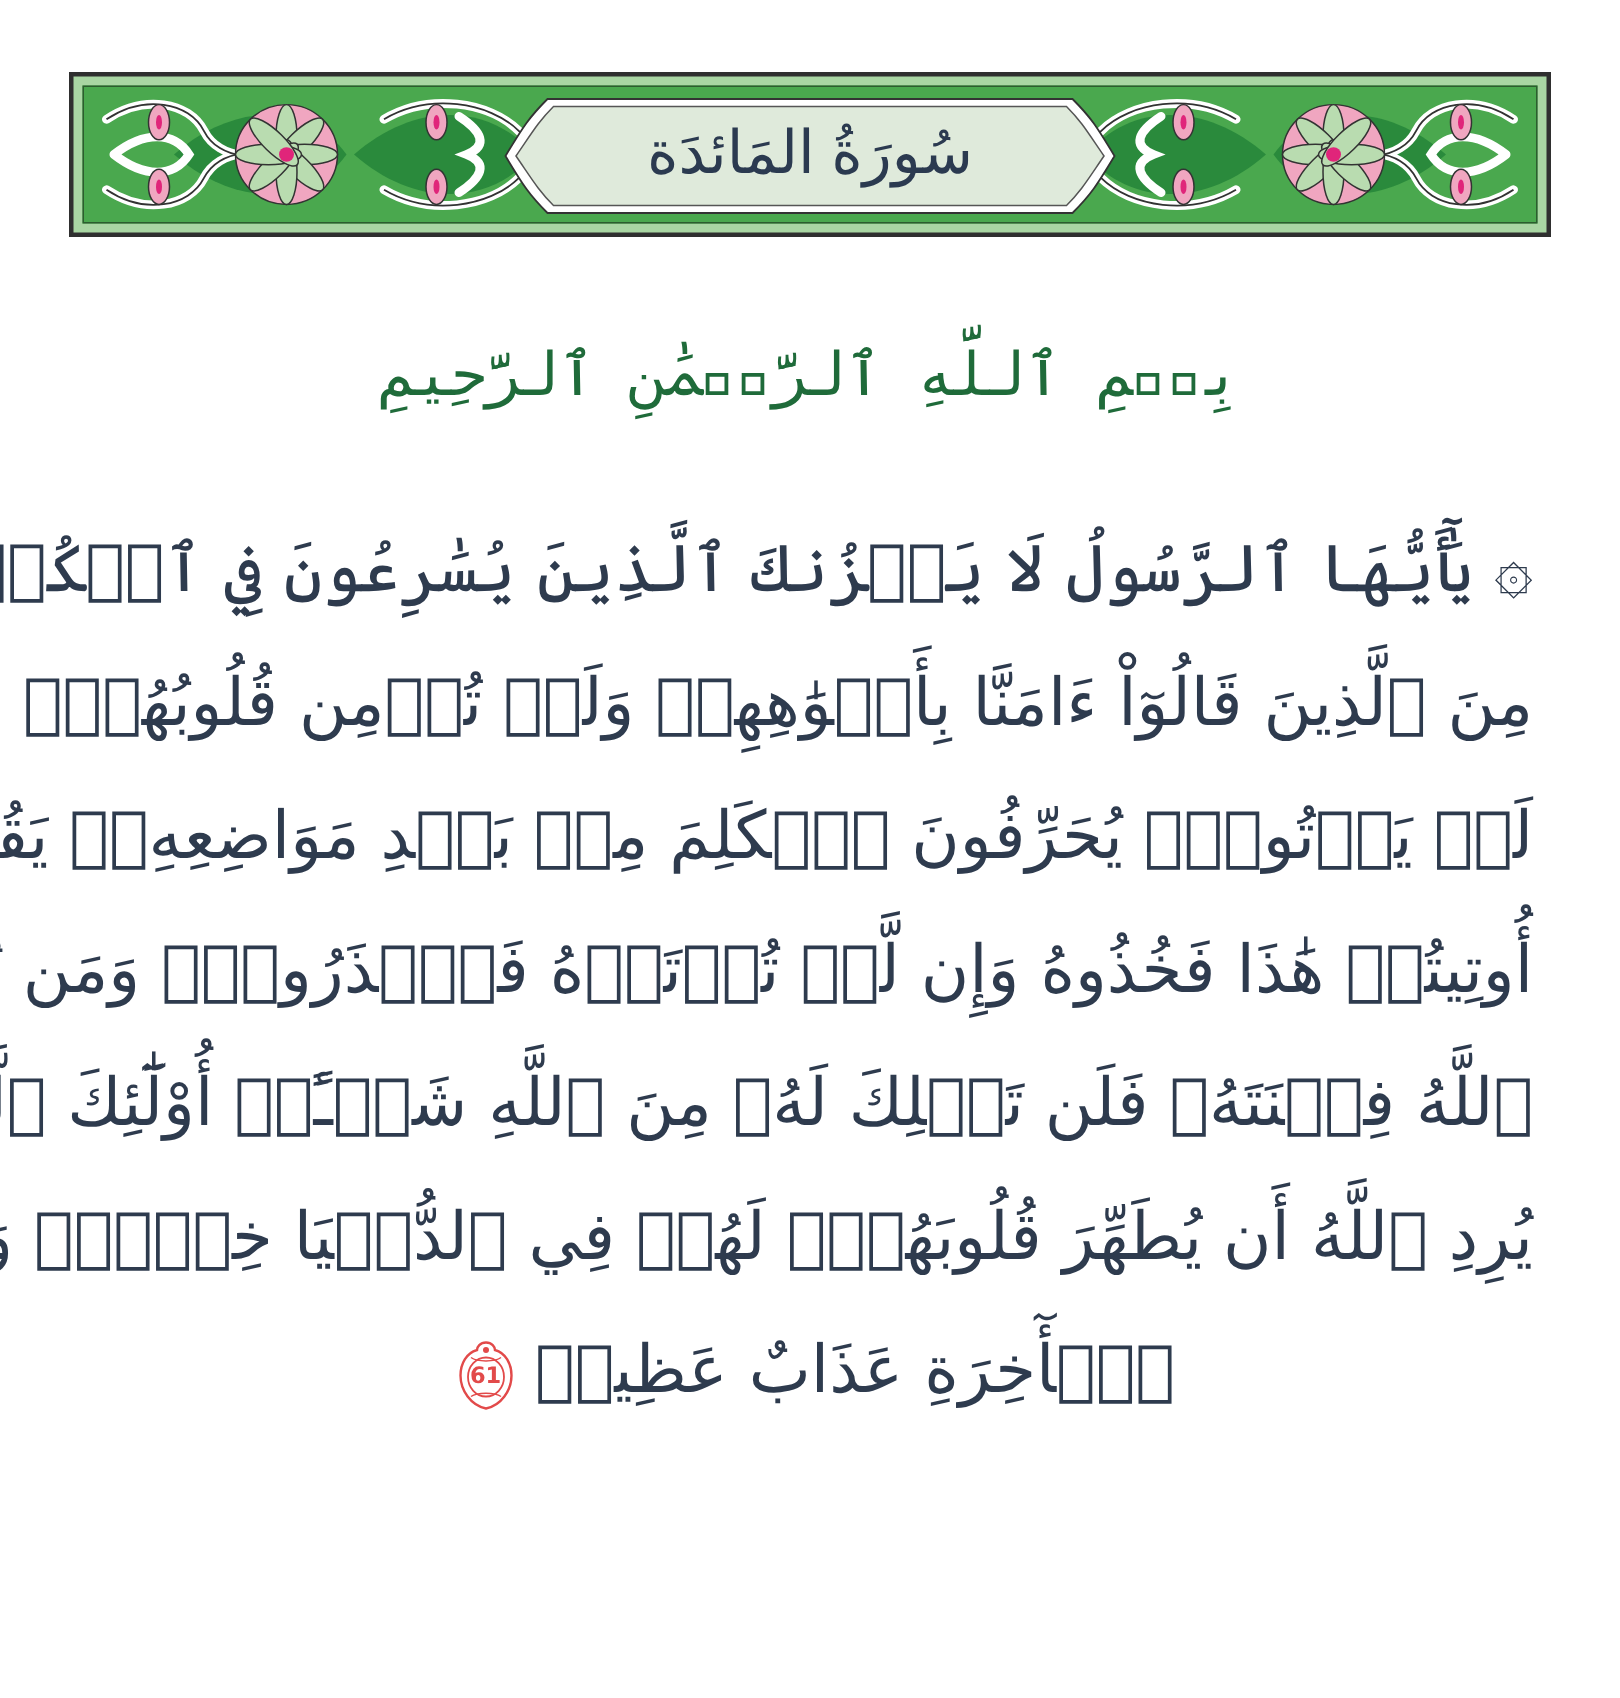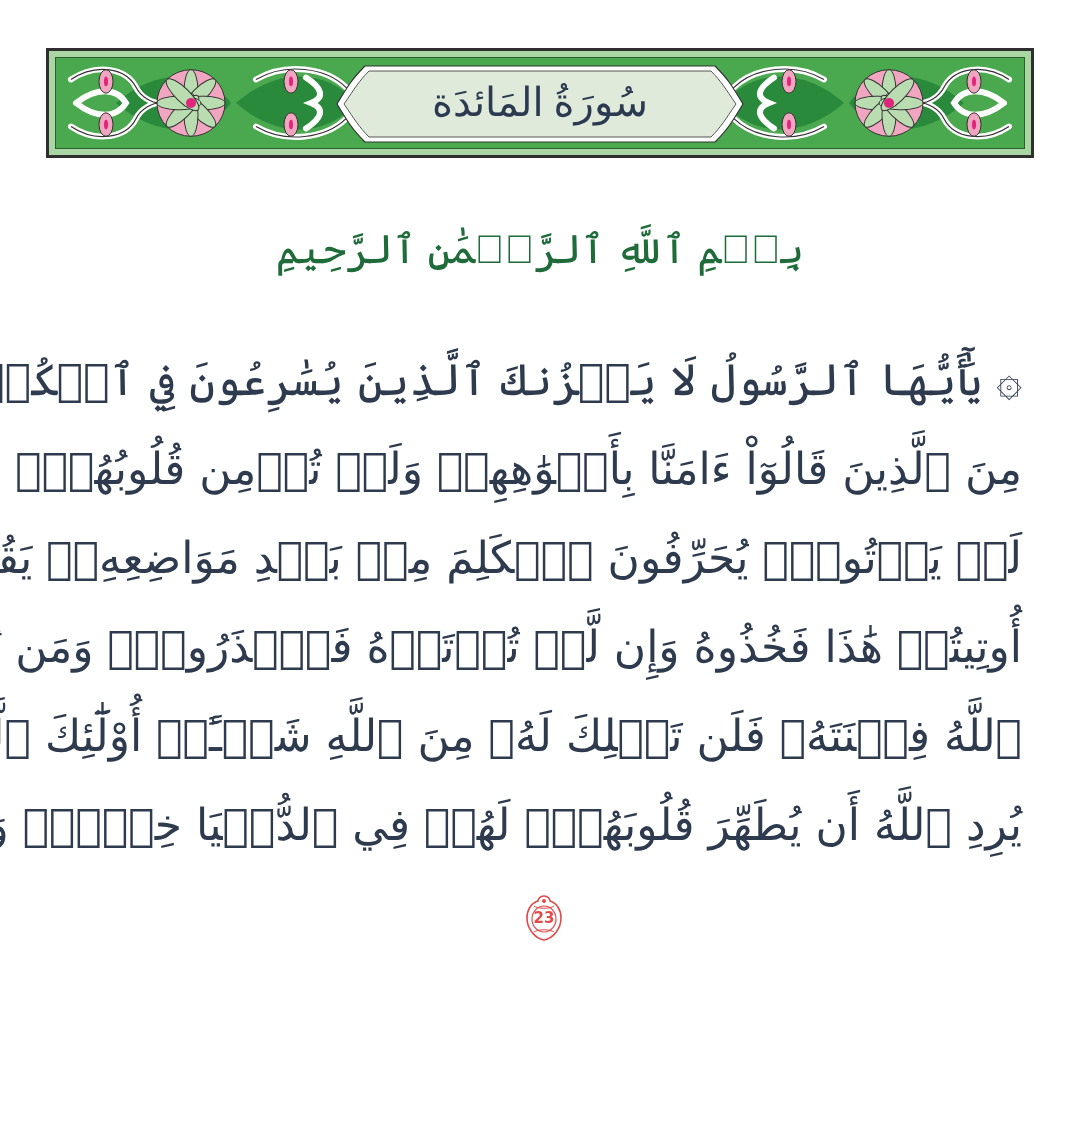--- a/index.html
+++ b/index.html
@@ -12,26 +12,26 @@
   .banner-inner { width:100%; height:100%; background:#a9d6a3; box-sizing:border-box;
                   padding:6px; position:relative; }
   .banner-field { width:100%; height:100%; background:#4aa84e; position:relative;
                   overflow:hidden; border:1px solid #2c5d2e; box-sizing:border-box; }
   .orn { position:absolute; top:0; height:100%; width:370px; }
   .orn.left { left:0; }
   .orn.right { right:0; transform:scaleX(-1); }
   .cartouche { position:absolute; left:50%; top:6px; transform:translateX(-50%);
                width:410px; height:80px; }
   .title { position:absolute; left:50%; top:50%; transform:translate(-50%,-52%);
-           font-family:Liberation Serif, serif; font-size:40px; color:#2b3a50;
+           font-family:Liberation Sans, sans-serif; font-size:40px; color:#2b3a50;
            direction:rtl; white-space:nowrap; letter-spacing:1px; }
 
   
   .basmala { position:absolute; left:0; width:1080px; top:226px; text-align:center;
-             font-family:Liberation Sans, sans-serif; font-size:40px; color:#1f6b3a;
+             font-family:Liberation Mono, monospace; font-size:40px; color:#1f6b3a;
              direction:rtl; white-space:nowrap; }
 
   
   .verse { position:absolute; left:58px; width:964px; top:335px; }
   .line { height:89px; line-height:89px; text-align:justify; text-align-last:justify;
           font-family:"DejaVu Serif", serif; font-size:44px; color:#2e3b4e;
           direction:rtl; white-space:nowrap; overflow:visible; }
   .line.center { text-align:center; text-align-last:center; }
   .line .inner { display:inline-block; }
   .ayah-marker { display:inline-block; vertical-align:middle; width:38px; height:48px;
@@ -149,23 +149,24 @@
 <div class="basmala">بِسۡمِ ٱللَّهِ ٱلرَّحۡمَٰنِ ٱلرَّحِيمِ</div>
 
 <div class="verse">
   <div class="line">۞ يَٰٓأَيُّهَا ٱلرَّسُولُ لَا يَحۡزُنكَ ٱلَّذِينَ يُسَٰرِعُونَ فِي ٱلۡكُفۡرِ</div>
   <div class="line">مِنَ ٱلَّذِينَ قَالُوٓاْ ءَامَنَّا بِأَفۡوَٰهِهِمۡ وَلَمۡ تُؤۡمِن قُلُوبُهُمۡۛ وَمِنَ</div>
   <div class="line">لَمۡ يَأۡتُوكَۖ يُحَرِّفُونَ ٱلۡكَلِمَ مِنۢ بَعۡدِ مَوَاضِعِهِۦۖ يَقُولُونَ إِنۡ</div>
   <div class="line">أُوتِيتُمۡ هَٰذَا فَخُذُوهُ وَإِن لَّمۡ تُؤۡتَوۡهُ فَٱحۡذَرُواْۚ وَمَن يُرِدِ</div>
   <div class="line">ٱللَّهُ فِتۡنَتَهُۥ فَلَن تَمۡلِكَ لَهُۥ مِنَ ٱللَّهِ شَيۡـًٔاۚ أُوْلَٰٓئِكَ ٱلَّذِينَ لَمۡ</div>
   <div class="line">يُرِدِ ٱللَّهُ أَن يُطَهِّرَ قُلُوبَهُمۡۚ لَهُمۡ فِي ٱلدُّنۡيَا خِزۡيٞۖ وَلَهُمۡ فِي</div>
   <div class="line center">
+    <span class="inner">ٱلۡأٓخِرَةِ عَذَابٌ عَظِيمٞ</span>
     <span class="ayah-marker">
       <svg width="38" height="48" viewBox="0 0 38 48">
         <path d="M19,2 C23,2 25,5 25,7 C32,9 36,16 36,24 C36,34 29,44 19,46 C9,44 2,34 2,24 C2,16 6,9 13,7 C13,5 15,2 19,2 Z" fill="#ffffff" stroke="#e24a4a" stroke-width="1.6"></path>
         <ellipse cx="19" cy="25" rx="12" ry="13" fill="none" stroke="#e24a4a" stroke-width="1.2"></ellipse>
         <path d="M9,12 C13,15 25,15 29,12 M9,38 C13,35 25,35 29,38" fill="none" stroke="#e24a4a" stroke-width="1"></path>
         <circle cx="19" cy="7" r="2" fill="#e24a4a"></circle>
       </svg>
-      <span class="ayah-num">23</span>
+      <span class="ayah-num">61</span>
     </span>
   </div>
 </div>
 
 </body></html>

